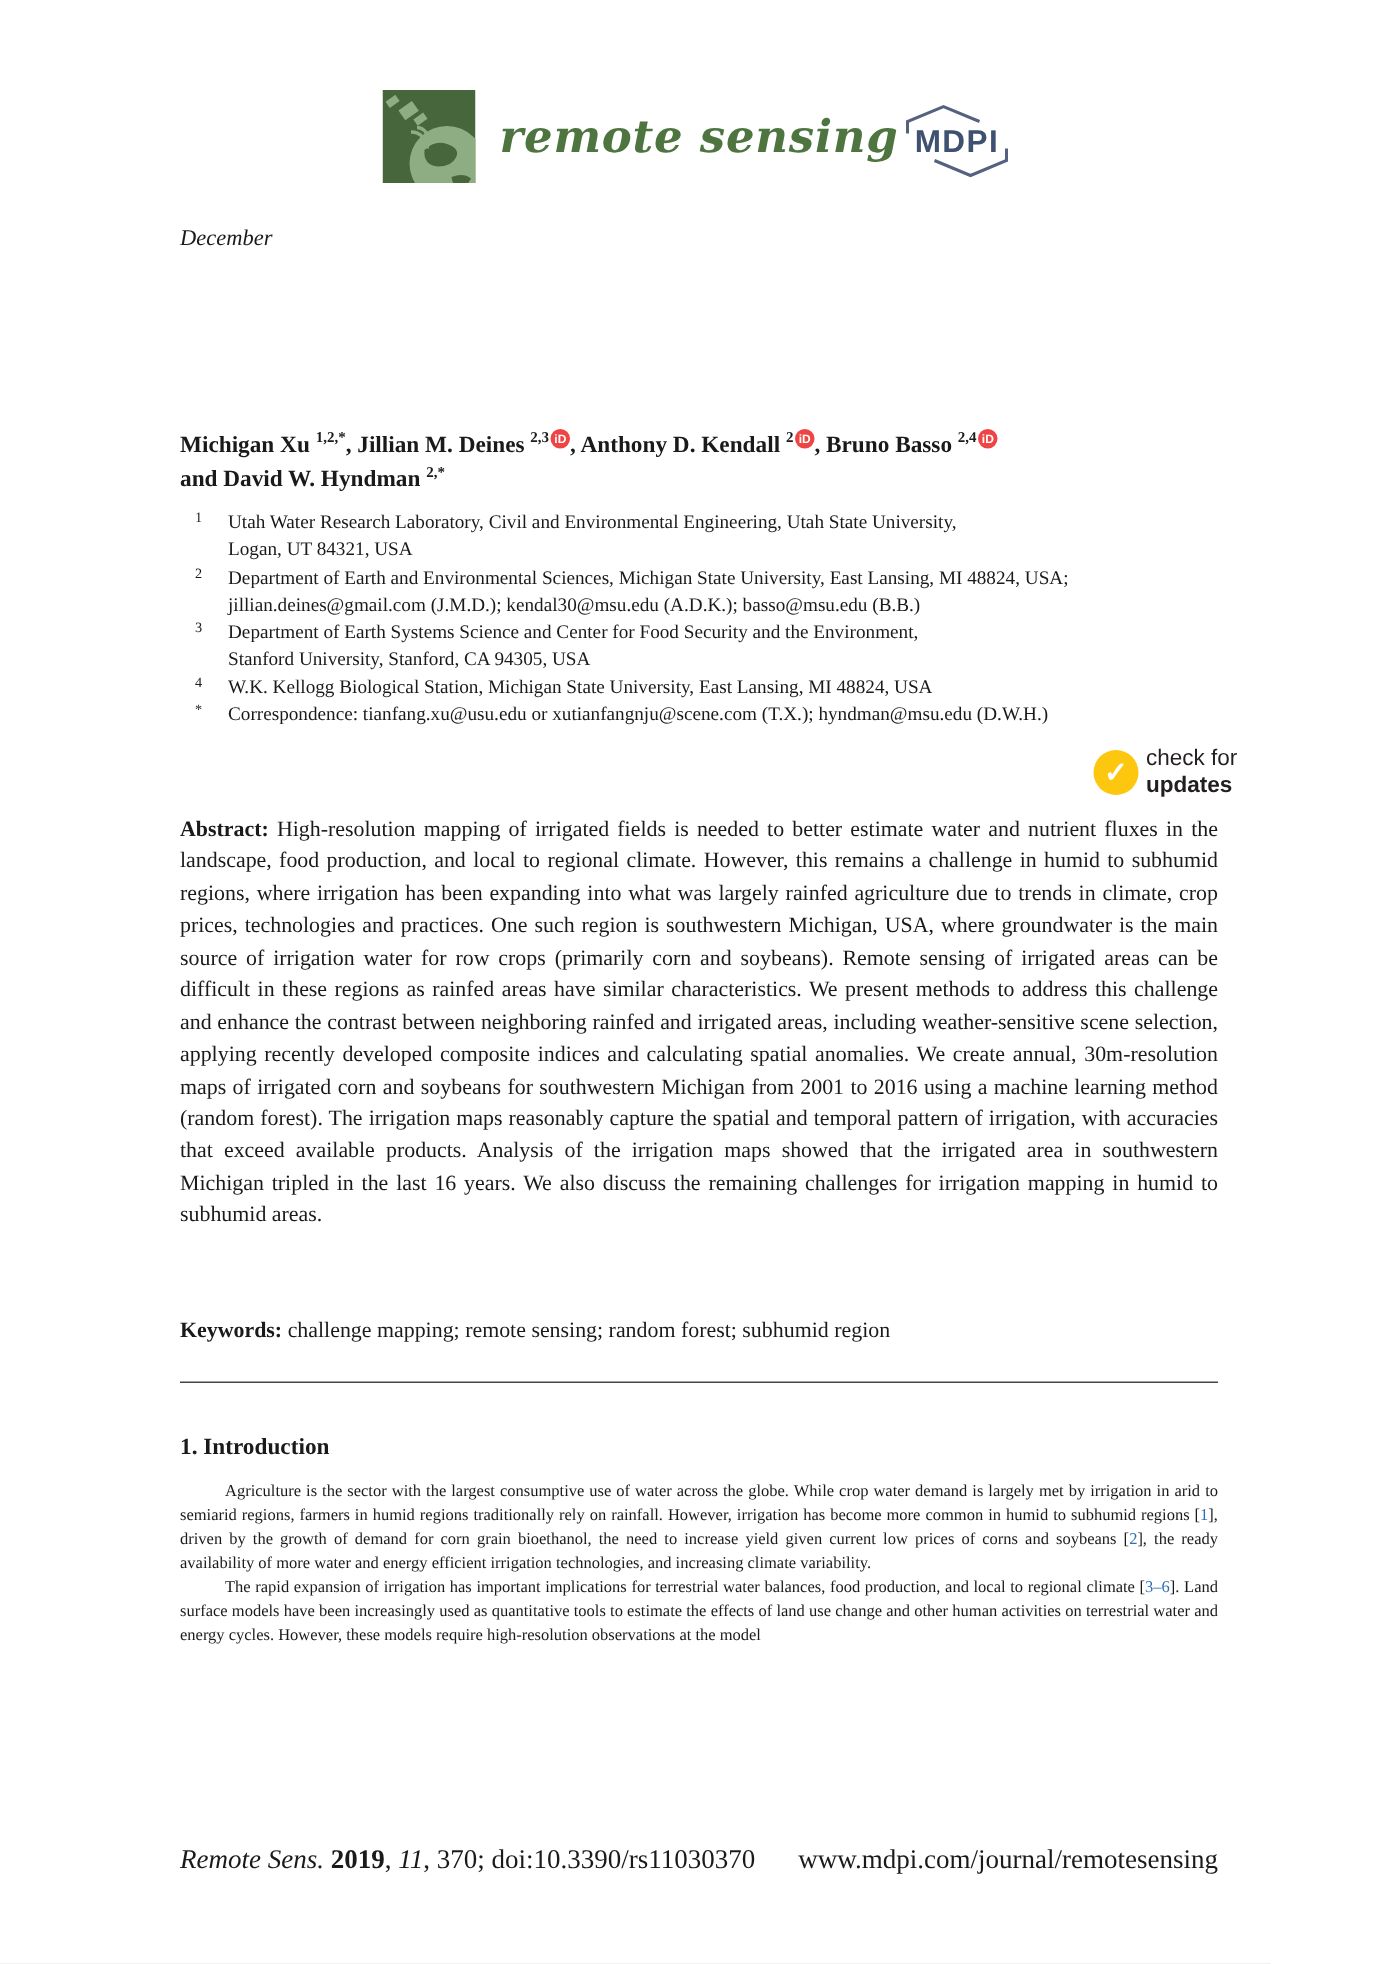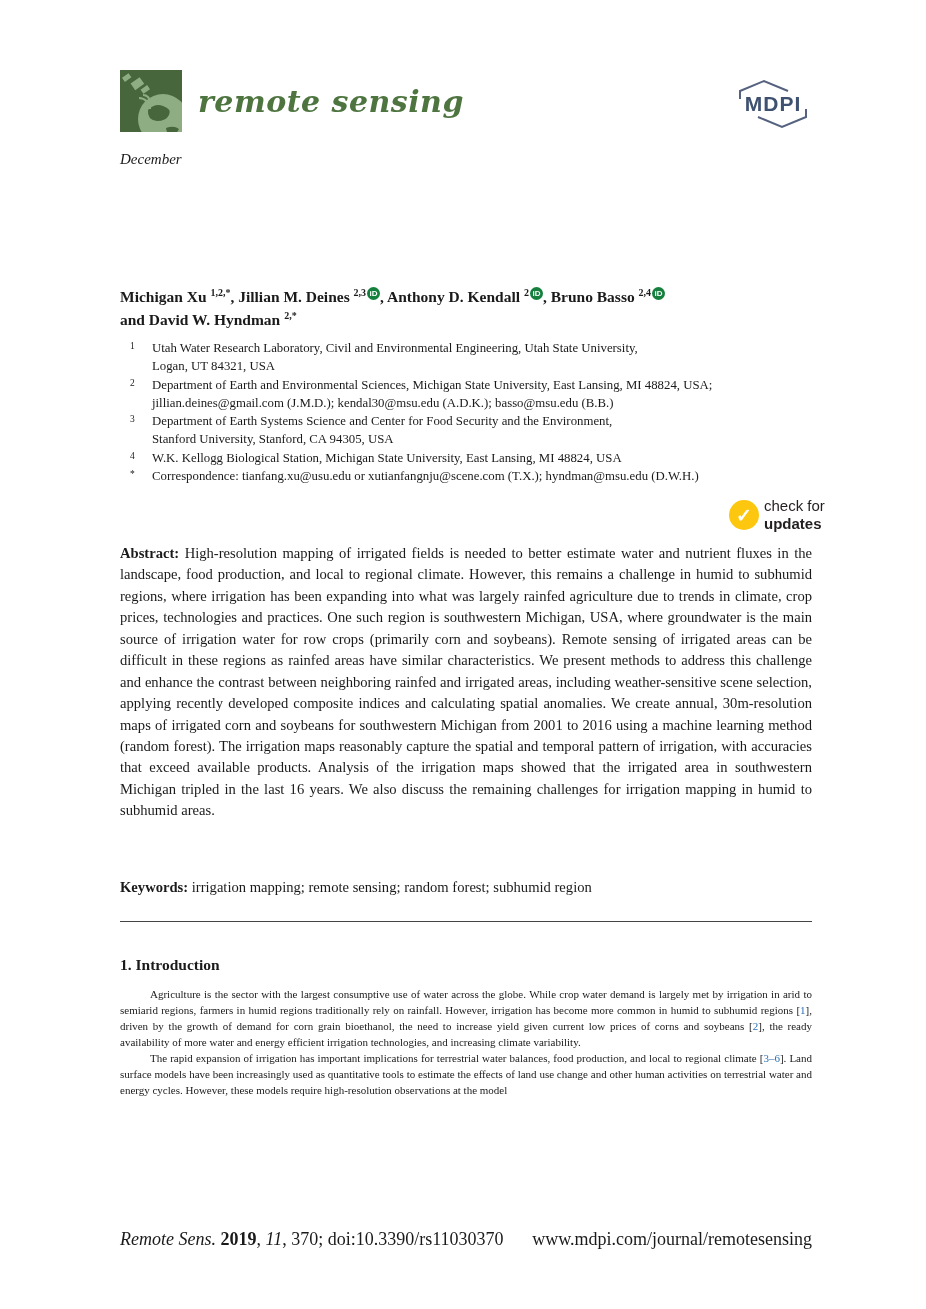--- a/index.html
+++ b/index.html
@@ -7,43 +7,43 @@
     position: relative;
     width: 926px; height: 1309px;
     margin: 0 auto;
     background: #ffffff;
     font-family: "Liberation Serif", serif;
     color: #1a1a1a;
     overflow: hidden;
   }
 
   
-  .masthead { position:absolute; top:70px; left:120px; width:692px;
-    display:flex; justify-content:space-between; align-items:flex-start; }
+  .masthead { position:absolute; top:60px; left:120px; width:692px;
+    display:flex; justify-content:center; align-items:flex-start; }
   .brand { display:flex; align-items:center; }
   .journal-name {
     margin-left:16px; font-family:"DejaVu Serif", serif;
     font-style:italic; font-weight:bold; font-size:30px;
     color:#4e7540; letter-spacing:0.5px;
   }
   .mdpi-logo { margin-top:8px; }
 
   .article-type { position:absolute; top:151px; left:120px;
     font-style:italic; font-size:15px; }
 
   .paper-title { position:absolute; top:171px; left:120px; width:692px;
     font-size:26px; font-weight:bold; line-height:1.24; letter-spacing:0.2px; }
 
   
   .authors { position:absolute; top:286px; left:120px; width:692px;
     font-weight:bold; font-size:15.5px; line-height:1.45; }
   .authors sup { font-size:10px; font-weight:bold; }
   .orcid {
     display:inline-block; width:13px; height:13px; border-radius:50%;
-    background:#15803d; color:#ffffff; font-family:"Liberation Sans", sans-serif;
+    background:#ef4444; color:#ffffff; font-family:"Liberation Sans", sans-serif;
     font-size:8px; font-weight:bold; text-align:center; line-height:13px;
     vertical-align:super; margin-left:1px;
   }
 
   
   .affiliations { position:absolute; top:339px; left:120px; width:696px;
     font-size:12.8px; line-height:1.43; }
   .aff-row { display:flex; }
   .aff-num { width:22px; padding-left:10px; font-size:9.5px;
     padding-top:1px; flex:none; }
@@ -160,21 +160,21 @@
       <div>check for</div>
       <div class="b2">updates</div>
     </div>
   </div>
 
   <div class="abstract">
     <span class="lbl">Abstract:</span><span> High-resolution mapping of irrigated fields is needed to better estimate water and nutrient fluxes in the landscape, food production, and local to regional climate. However, this remains a challenge in humid to subhumid regions, where irrigation has been expanding into what was largely rainfed agriculture due to trends in climate, crop prices, technologies and practices. One such region is southwestern Michigan, USA, where groundwater is the main source of irrigation water for row crops (primarily corn and soybeans). Remote sensing of irrigated areas can be difficult in these regions as rainfed areas have similar characteristics. We present methods to address this challenge and enhance the contrast between neighboring rainfed and irrigated areas, including weather-sensitive scene selection, applying recently developed composite indices and calculating spatial anomalies. We create annual, 30m-resolution maps of irrigated corn and soybeans for southwestern Michigan from 2001 to 2016 using a machine learning method (random forest). The irrigation maps reasonably capture the spatial and temporal pattern of irrigation, with accuracies that exceed available products. Analysis of the irrigation maps showed that the irrigated area in southwestern Michigan tripled in the last 16 years. We also discuss the remaining challenges for irrigation mapping in humid to subhumid areas.</span>
   </div>
 
   <div class="keywords">
-    <span class="lbl">Keywords:</span><span> irrigation mapping; remote sensing; random forest; subhumid region</span>
+    <span class="lbl">Keywords:</span><span> challenge mapping; remote sensing; random forest; subhumid region</span>
   </div>
 
   <hr class="rule">
 
   <div class="section-heading">1. Introduction</div>
 
   <div class="body-text">
     <p><span>Agriculture is the sector with the largest consumptive use of water across the globe. While crop water demand is largely met by irrigation in arid to semiarid regions, farmers in humid regions traditionally rely on rainfall. However, irrigation has become more common in humid to subhumid regions [</span><span class="cite">1</span><span>], driven by the growth of demand for corn grain bioethanol, the need to increase yield given current low prices of corns and soybeans [</span><span class="cite">2</span><span>], the ready availability of more water and energy efficient irrigation technologies, and increasing climate variability.</span></p>
     <p><span>The rapid expansion of irrigation has important implications for terrestrial water balances, food production, and local to regional climate [</span><span class="cite">3–6</span><span>]. Land surface models have been increasingly used as quantitative tools to estimate the effects of land use change and other human activities on terrestrial water and energy cycles. However, these models require high-resolution observations at the model</span></p>
   </div>

